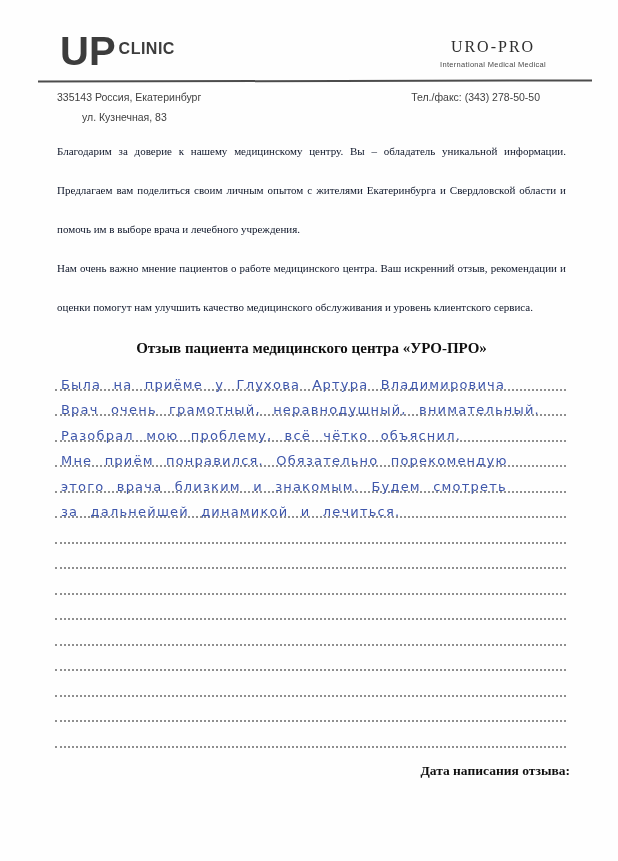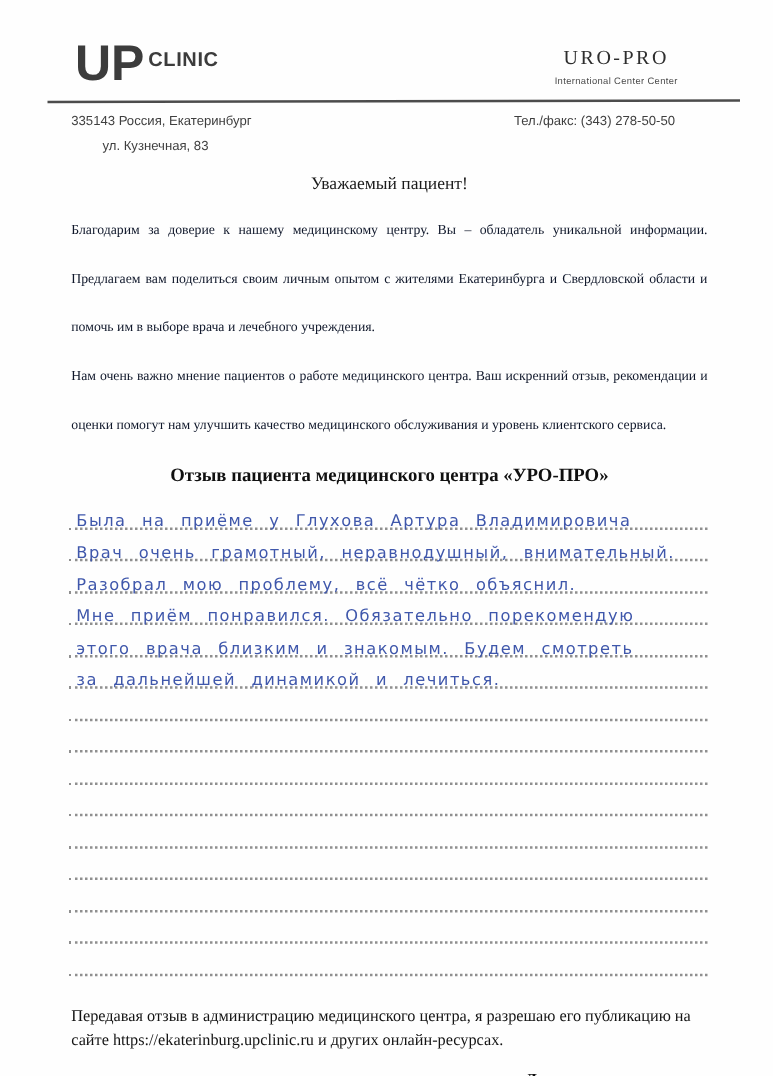--- a/index.html
+++ b/index.html
@@ -75,36 +75,35 @@
 
 <div class="page">
 
   <div class="header">
     <div class="logo">
       <span class="logo-main">UP</span>
       <span class="logo-sub">CLINIC</span>
     </div>
     <div class="brand brand-right">
       <div class="brand-title">URO-PRO</div>
-      <div class="brand-sub">International Center Center</div>
+      <div class="brand-sub">International Medical Medical</div>
     </div>
   </div>
 
   <div class="header-rule"></div>
 
   <div class="address-row">
     <div>
       <div>335143  Россия, Екатеринбург</div>
       <div class="addr2">ул. Кузнечная, 83</div>
     </div>
     <div>Тел./факс: (343) 278-50-50</div>
   </div>
 
   <div class="body-text">
-    <div class="salutation">Уважаемый пациент!</div>
     <div class="para">Благодарим за доверие к нашему медицинскому центру. Вы – обладатель уникальной информации. Предлагаем вам поделиться своим личным опытом с жителями Екатеринбурга и Свердловской области и помочь им в выборе врача и лечебного учреждения.</div>
     <div class="para second">Нам очень важно мнение пациентов о работе медицинского центра. Ваш искренний отзыв, рекомендации и оценки помогут нам улучшить качество медицинского обслуживания и уровень клиентского сервиса.</div>
     <div class="review-heading">Отзыв пациента медицинского центра «УРО-ПРО»</div>
   </div>
 
   <div class="review-area" id="review-lines">
       <div class="review-line">
         <span class="handwriting">Была на приёме у Глухова Артура Владимировича</span>
       </div>
       <div class="review-line">
@@ -126,17 +125,16 @@
       <div class="review-line"></div>
       <div class="review-line"></div>
       <div class="review-line"></div>
       <div class="review-line"></div>
       <div class="review-line"></div>
       <div class="review-line"></div>
       <div class="review-line"></div>
       <div class="review-line"></div>
     </div>
 
-  <div class="consent">Передавая отзыв в администрацию медицинского центра, я разрешаю его публикацию на сайте https://ekaterinburg.upclinic.ru  и других онлайн-ресурсах.</div>
 
   <div class="date-label">Дата написания отзыва:</div>
 
 </div>
 
 </body></html>

